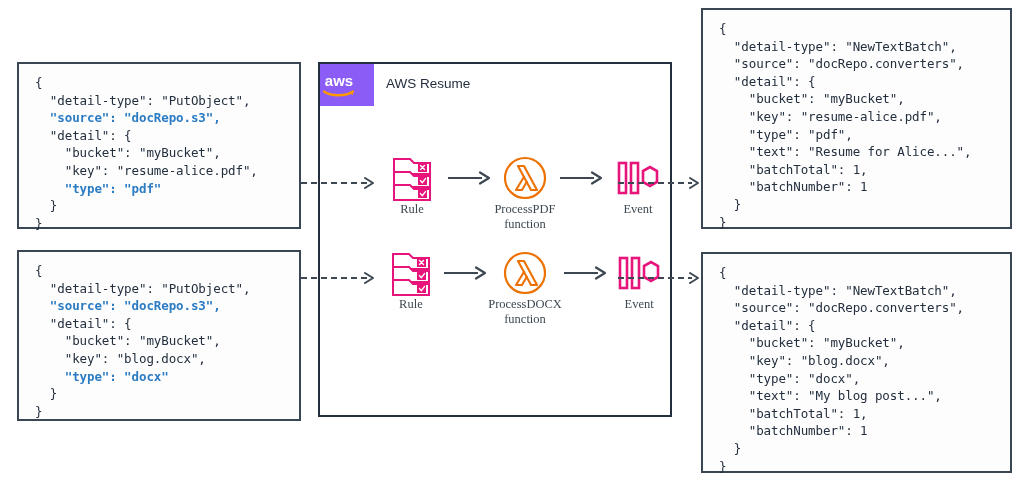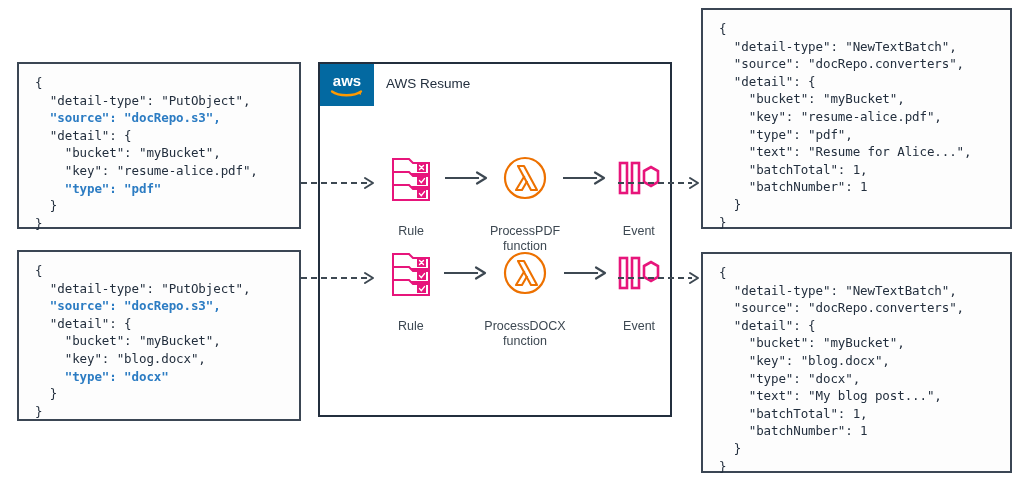--- a/index.html
+++ b/index.html
@@ -49,24 +49,24 @@
     left: 318px; top: 62px;
     width: 354px; height: 355px;
     border: 2px solid #232f3e;
     box-sizing: border-box;
     background: #ffffff;
   }
   #aws-logo-badge {
     position: absolute;
     left: 0; top: 0;
     width: 54px; height: 42px;
-    background: #0369a1;
+    background: #8b5cf6;
     display: flex;
     align-items: center;
-    justify-content: center;
+    justify-content: flex-start;
   }
   #aws-cloud-title {
     position: absolute;
     left: 66px; top: 12px;
     font-size: 13.5px;
     color: #232f3e;
     font-family: "Liberation Sans", sans-serif;
   }
 
   
@@ -87,26 +87,26 @@
     flex-direction: column;
     align-items: center;
   }
   .node-icon {
     height: 48px;
     display: flex;
     align-items: center;
     justify-content: center;
   }
   .node-label {
-    margin-top: 22px;
+    margin-top: 0;
     font-size: 12.5px;
     color: #3d4852;
     text-align: center;
     line-height: 15px;
-    font-family: Liberation Sans, sans-serif;
+    font-family: Liberation Serif, serif;
   }
   .solid-arrow {
     width: 55px;
     height: 48px;
     display: flex;
     align-items: center;
     justify-content: center;
   }
 
   

